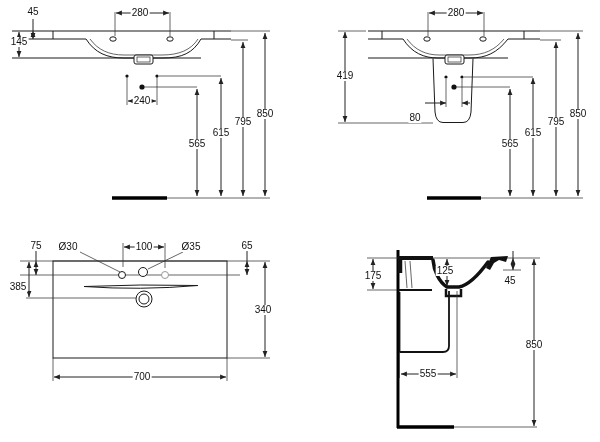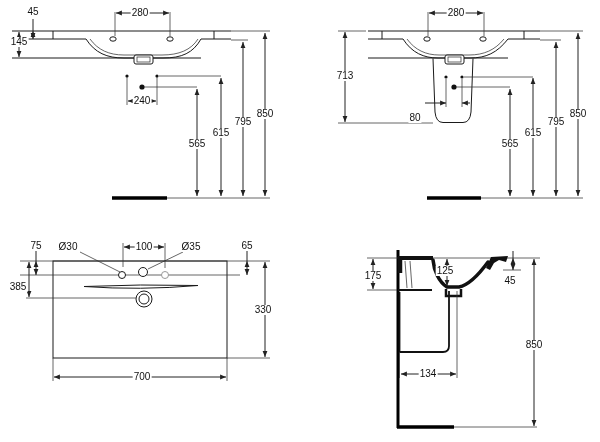--- a/index.html
+++ b/index.html
@@ -209,34 +209,34 @@
 <span class="dl" style="left:33px;top:12px">45</span>
 <span class="dl" style="left:140px;top:13px">280</span>
 <span class="dl" style="left:19px;top:42px">145</span>
 <span class="dl" style="left:142px;top:101px">240</span>
 <span class="dl" style="left:197px;top:144px">565</span>
 <span class="dl" style="left:221px;top:133px">615</span>
 <span class="dl" style="left:243px;top:122px">795</span>
 <span class="dl" style="left:265px;top:114px">850</span>
 
 <span class="dl" style="left:456px;top:13px">280</span>
-<span class="dl" style="left:345px;top:76px">713</span>
+<span class="dl" style="left:345px;top:76px">419</span>
 <span class="dl" style="left:415px;top:118px">80</span>
 <span class="dl" style="left:510px;top:144px">565</span>
 <span class="dl" style="left:533px;top:133px">615</span>
 <span class="dl" style="left:556px;top:122px">795</span>
 <span class="dl" style="left:578px;top:114px">850</span>
 
 <span class="dl" style="left:36px;top:246px">75</span>
 <span class="dl" style="left:68px;top:247px">Ø30</span>
 <span class="dl" style="left:144px;top:247px">100</span>
 <span class="dl" style="left:191px;top:247px">Ø35</span>
 <span class="dl" style="left:247px;top:246px">65</span>
 <span class="dl" style="left:18px;top:287px">385</span>
-<span class="dl" style="left:263px;top:310px">330</span>
+<span class="dl" style="left:263px;top:310px">340</span>
 <span class="dl" style="left:142px;top:377px">700</span>
 
 <span class="dl" style="left:373px;top:276px">175</span>
 <span class="dl" style="left:445px;top:271px">125</span>
 <span class="dl" style="left:510px;top:281px">45</span>
 <span class="dl" style="left:534px;top:345px">850</span>
-<span class="dl" style="left:428px;top:374px">134</span>
+<span class="dl" style="left:428px;top:374px">555</span>
 </div>
 
 </body></html>

